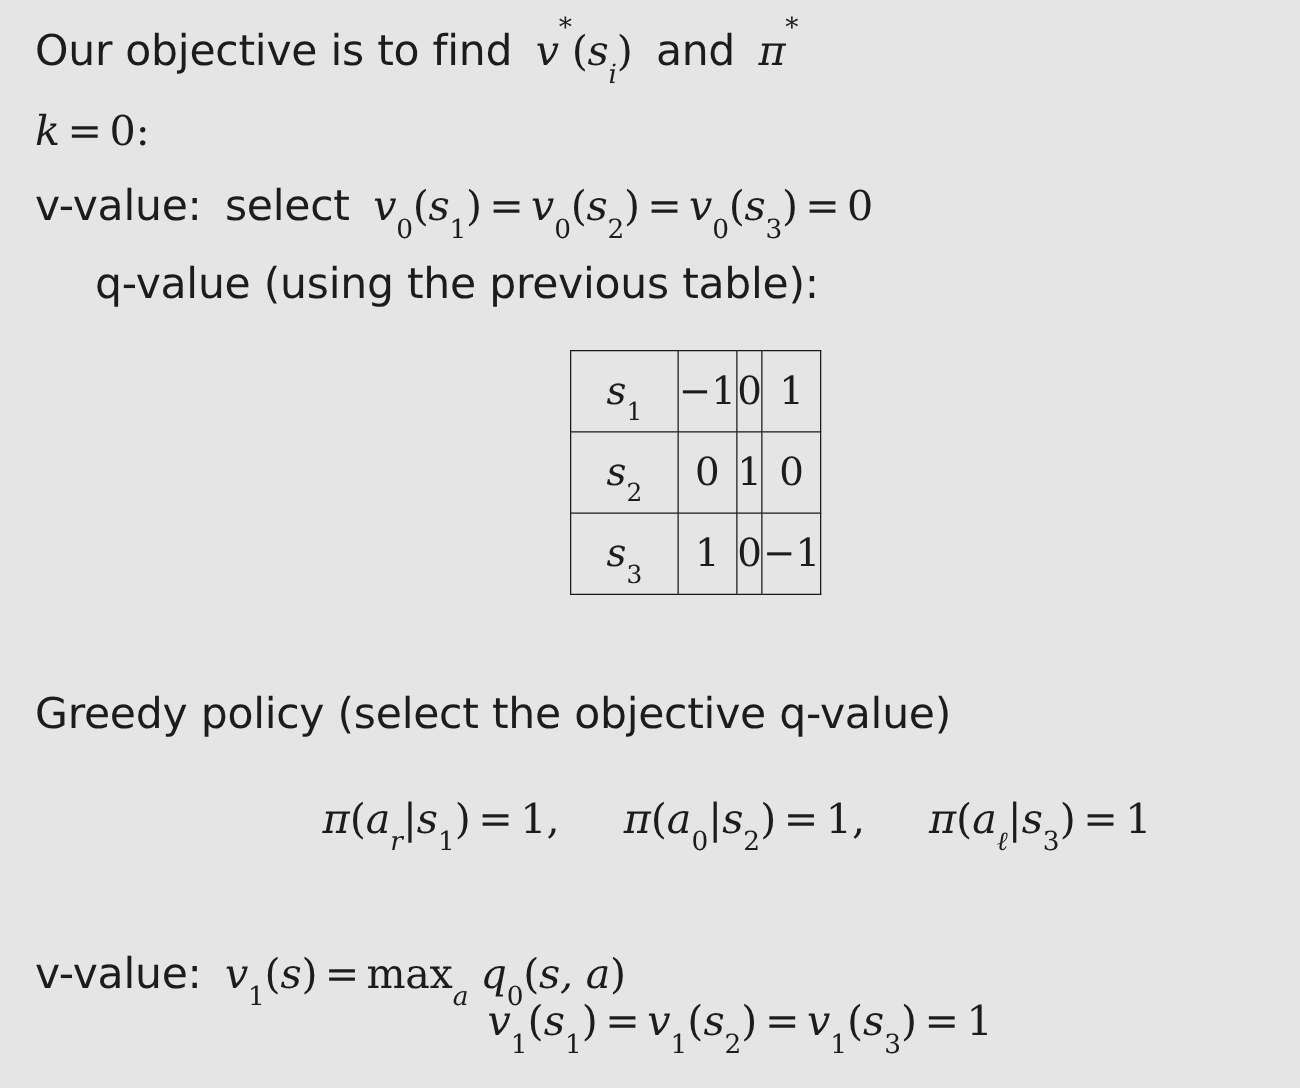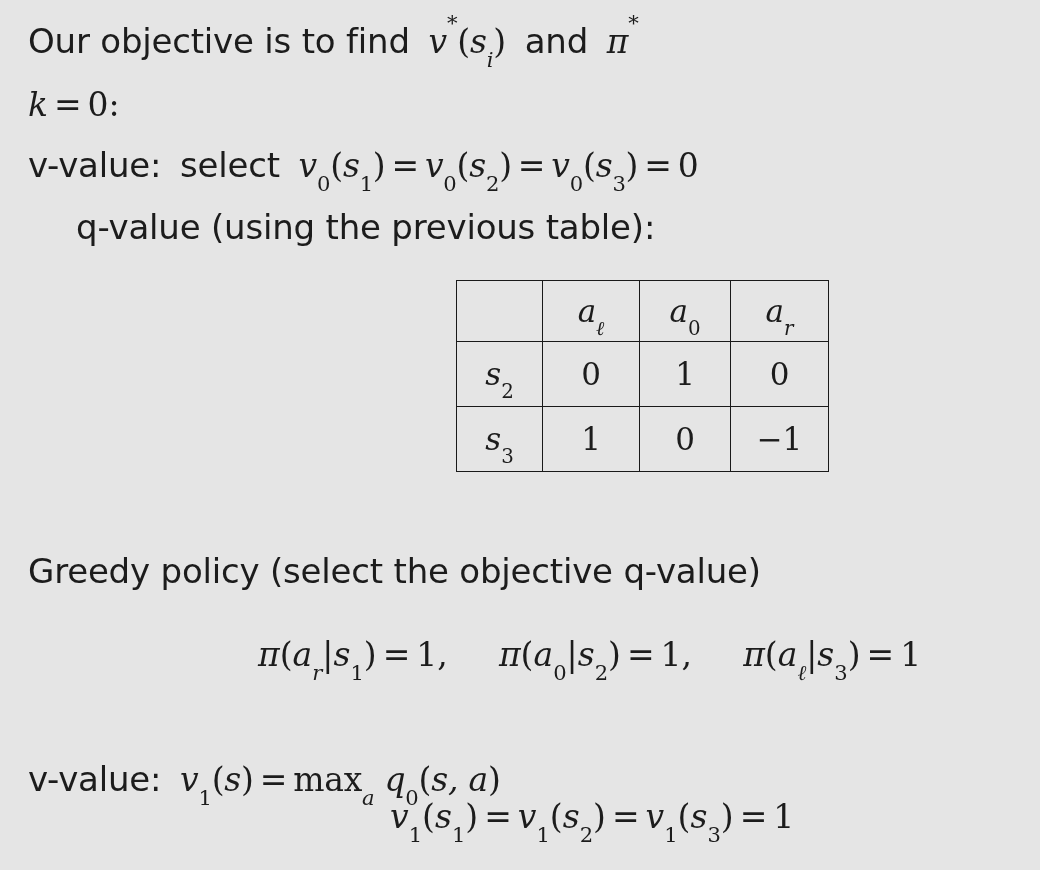--- a/index.html
+++ b/index.html
@@ -121,25 +121,25 @@
   </div>
 
   <div class="line prose" id="line-vvalue0">
     <span>v-value:</span><span class="sp2"></span><span>select</span><span class="sp2"></span><span class="math"><i class="mi">v</i><sub class="up">0</sub><span class="paren">(</span><i class="mi">s</i><sub class="up">1</sub><span class="paren">)</span><span class="eq">=</span><i class="mi">v</i><sub class="up">0</sub><span class="paren">(</span><i class="mi">s</i><sub class="up">2</sub><span class="paren">)</span><span class="eq">=</span><i class="mi">v</i><sub class="up">0</sub><span class="paren">(</span><i class="mi">s</i><sub class="up">3</sub><span class="paren">)</span><span class="eq">=</span><span class="mnum">0</span></span>
   </div>
 
   <div class="line prose" id="line-qvalue">q-value (using the previous table):</div>
 
   <table class="qtable">
     <tbody>
-      <tr>
-        <td class="corner"></td>
-        <td class="colhead blue"><i class="mi">a</i><sub>ℓ</sub></td>
-        <td class="colhead2 blue"><i class="mi">a</i><sub class="up">0</sub></td>
-        <td class="colhead3 blue"><i class="mi">a</i><sub>r</sub></td>
+      <tr class="body">
+        <td class="rowhead blue"><i class="mi">s</i><sub class="up">1</sub></td>
+        <td>−1</td>
+        <td>0</td>
+        <td>1</td>
       </tr>
       <tr class="body">
         <td class="rowhead blue"><i class="mi">s</i><sub class="up">2</sub></td>
         <td>0</td>
         <td>1</td>
         <td>0</td>
       </tr>
       <tr class="body">
         <td class="rowhead blue"><i class="mi">s</i><sub class="up">3</sub></td>
         <td>1</td>

